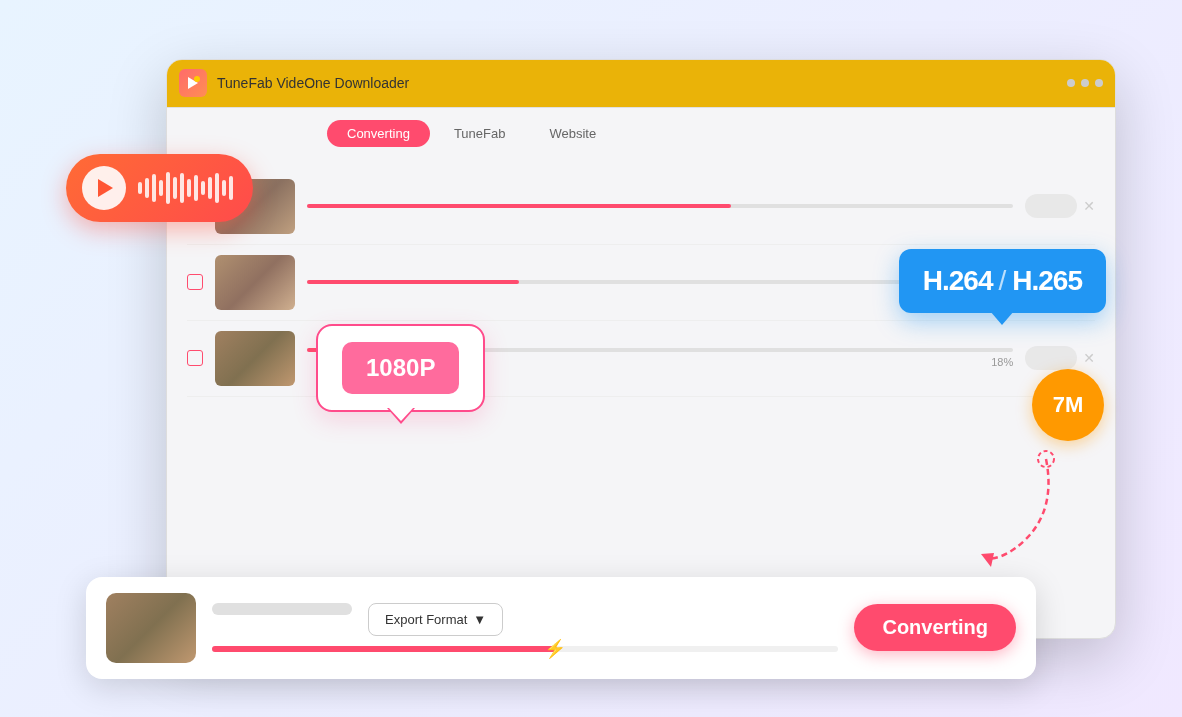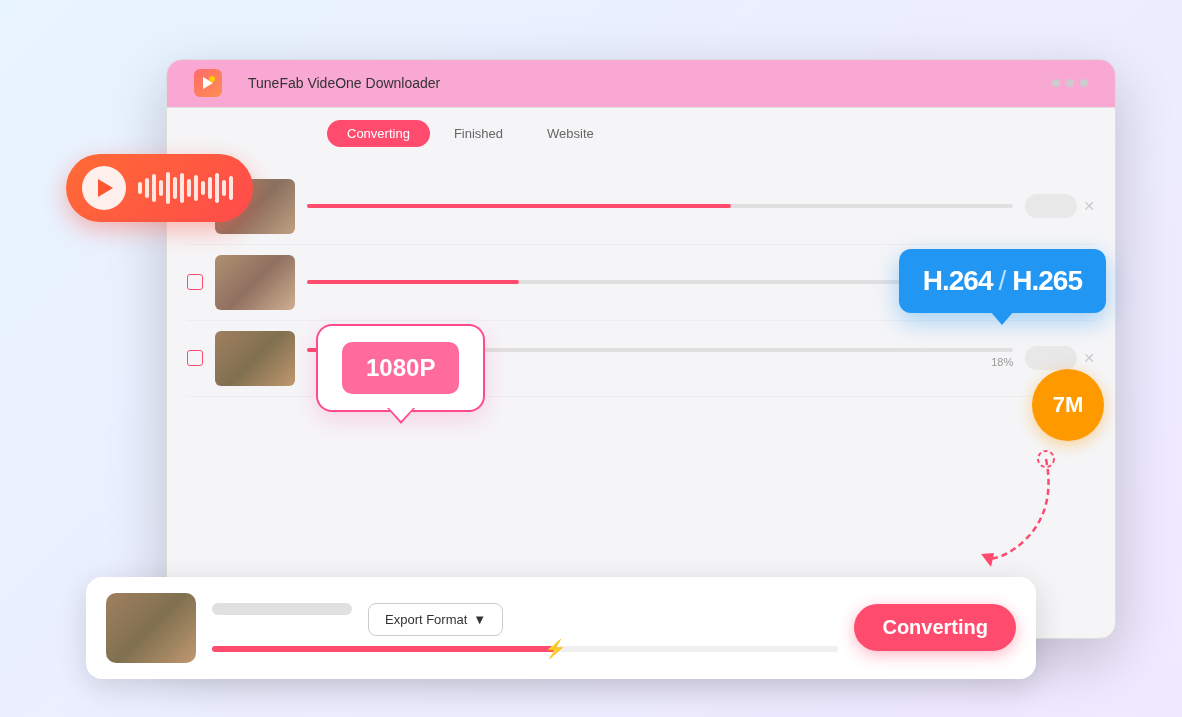--- a/index.html
+++ b/index.html
@@ -28,26 +28,26 @@
       right: 0px;
       bottom: 50px;
       background: #f5f5f7;
       border-radius: 16px;
       box-shadow: 0 20px 60px rgba(0,0,0,0.2);
       overflow: hidden;
       border: 1px solid #ddd;
     }
 
     .title-bar {
-      background: #f9a8d4;
+      background: #eab308;
       height: 48px;
       display: flex;
       align-items: center;
-      padding: 0 27px;
-      gap: 26px;
+      padding: 0 12px;
+      gap: 10px;
       border-bottom: 1px solid #e0e0e0;
     }
 
     .app-logo {
       width: 28px;
       height: 28px;
       background: linear-gradient(135deg, #ff6b6b, #ff8e53);
       border-radius: 6px;
       display: flex;
       align-items: center;
@@ -470,21 +470,21 @@
       <span class="app-title">TuneFab VideOne Downloader</span>
       <div class="window-controls">
         <div class="window-dot"></div>
         <div class="window-dot"></div>
         <div class="window-dot"></div>
       </div>
     </div>
 
     <div class="tab-bar">
       <div class="tab active">Converting</div>
-      <div class="tab">Finished</div>
+      <div class="tab">TuneFab</div>
       <div class="tab">Website</div>
     </div>
 
     <div class="content-area">
 
       <div class="video-row">
         <div class="row-checkbox"></div>
         <div class="video-thumb video-thumb-1"></div>
         <div class="progress-area">
           <div class="progress-bar-bg">

